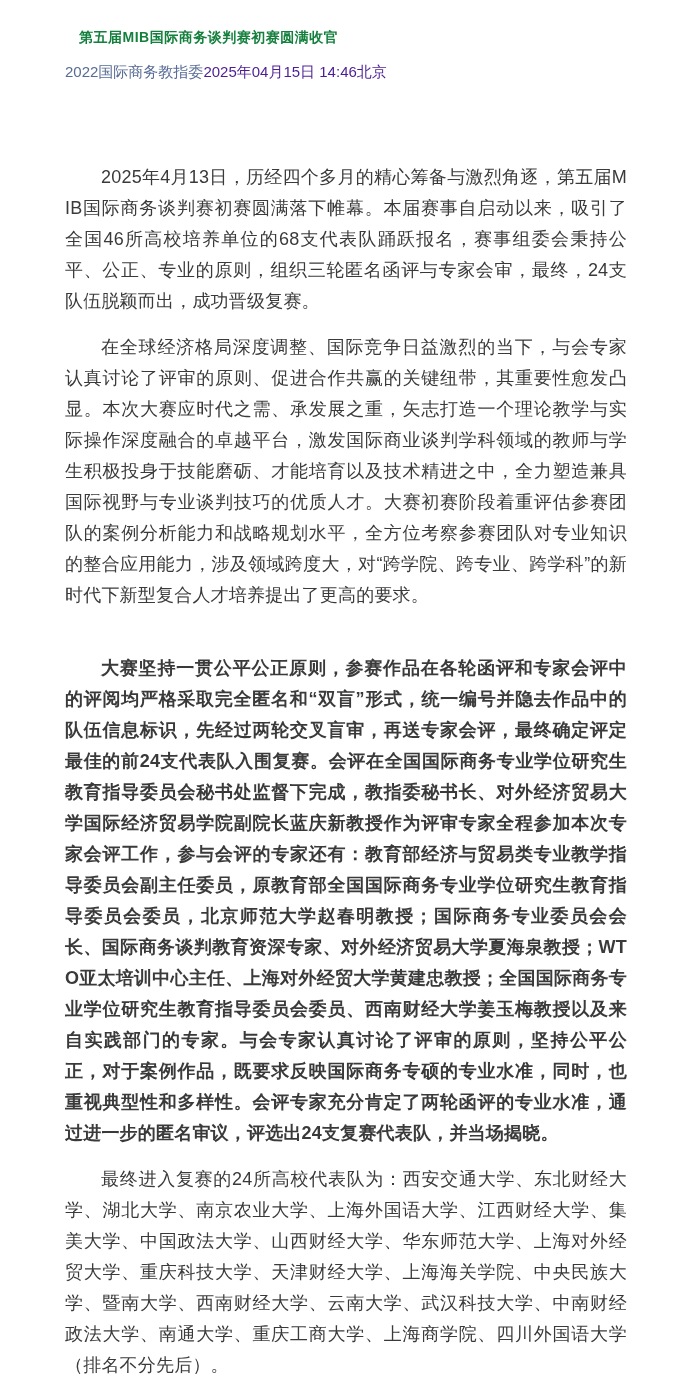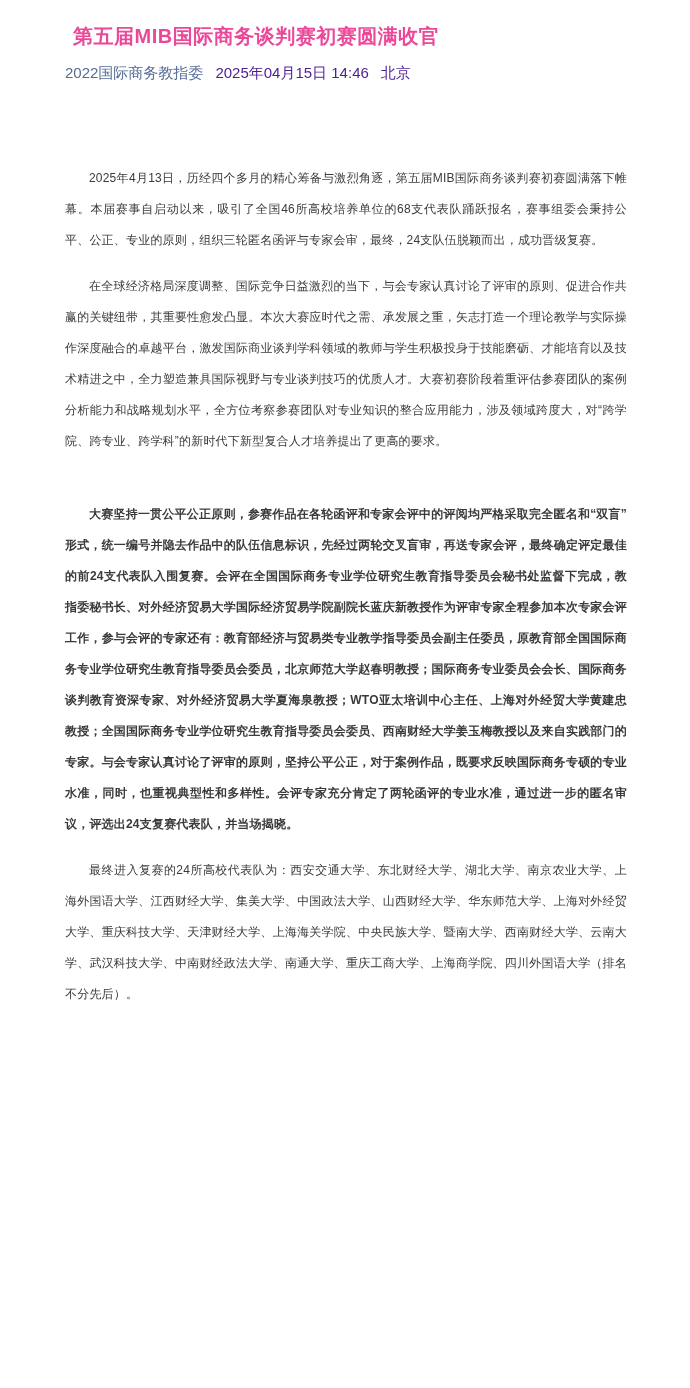--- a/index.html
+++ b/index.html
@@ -14,51 +14,51 @@
     -webkit-font-smoothing: antialiased;
   }
   .page {
     width: 690px;
     min-height: 1388px;
     background: #ffffff;
     box-sizing: border-box;
     padding: 14px 63px 20px 65px;
   }
   .article-title {
-    margin: 8px;
-    font-size: 20px;
+    margin: 14px;
+    font-size: 14px;
     line-height: 1.4;
     font-weight: 700;
-    color: #ec4899;
+    color: #15803d;
     letter-spacing: 0.5px;
   }
   .byline {
     margin-top: 13px;
     display: flex;
     align-items: baseline;
-    gap: 12px;
+    gap: 0;
     font-size: 15px;
     line-height: 20px;
     white-space: nowrap;
   }
   .byline .author {
     color: #576b95;
     cursor: pointer;
     text-decoration: none;
   }
   .byline .pub-date,
   .byline .pub-location {
     color: #4c1d95;
   }
   .article-body {
     margin-top: 80px;
   }
   .article-body p {
     margin: 0 0 15px 0;
-    font-size: 12px;
+    font-size: 18px;
     line-height: 31px;
     color: #3a3a3a;
     text-align: justify;
     text-indent: 2em;
     letter-spacing: 0.2px;
     word-break: break-all;
   }
   .article-body p.gap-before {
     margin-top: 42px;
     font-weight: bold;

